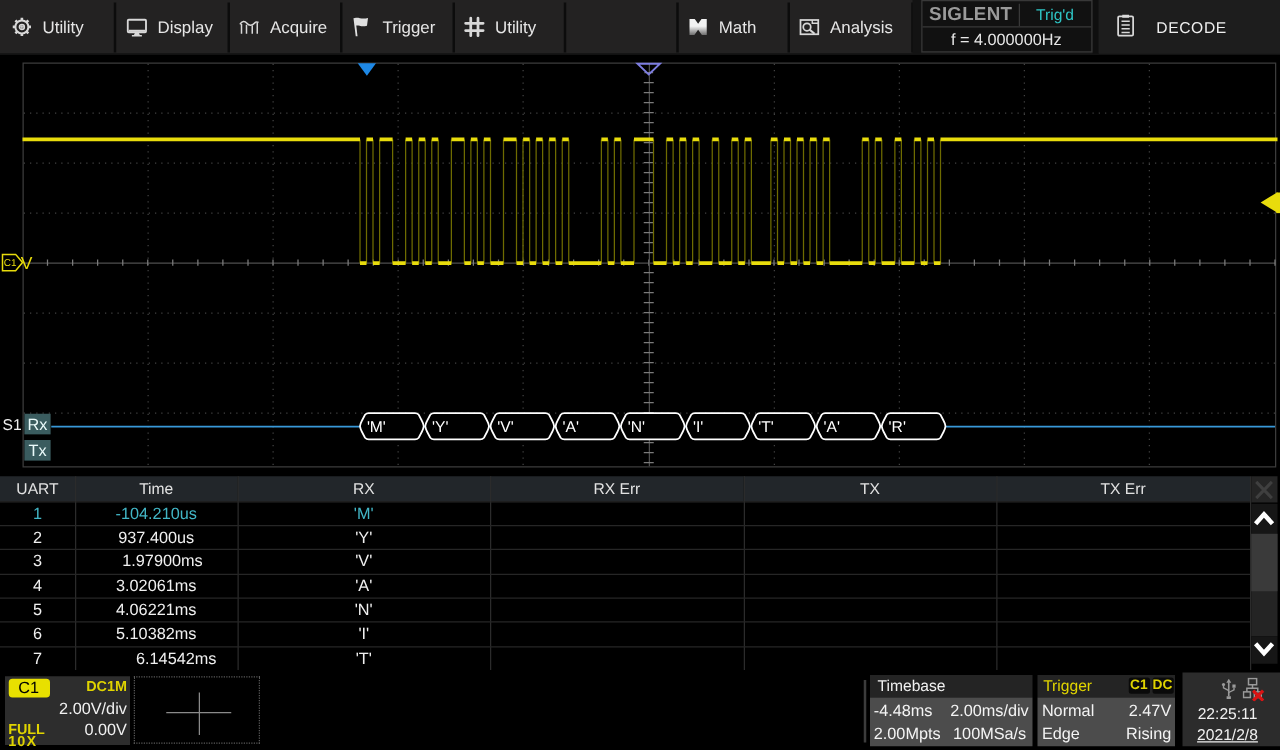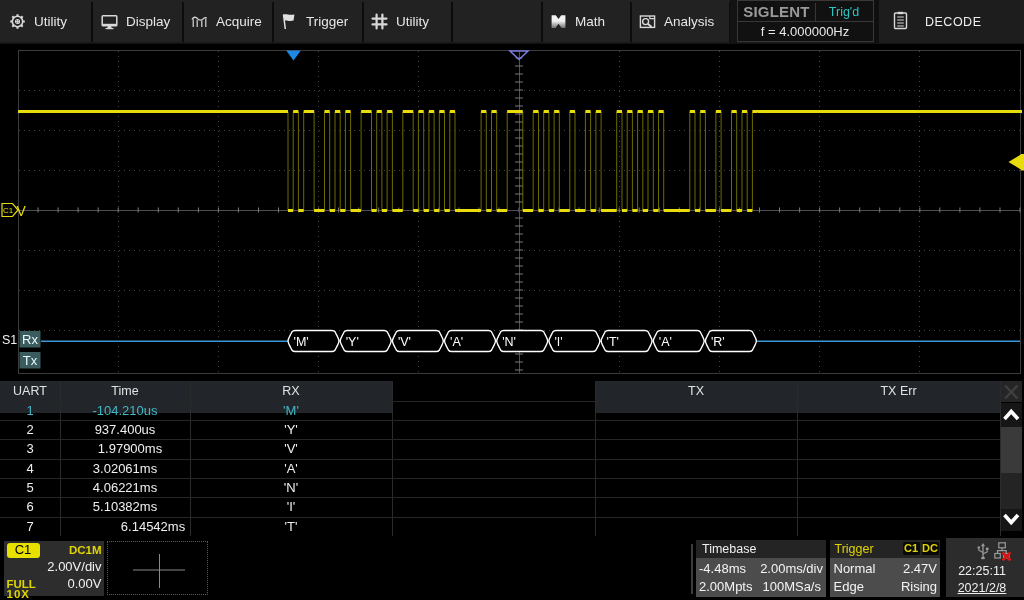--- a/index.html
+++ b/index.html
@@ -20,21 +20,21 @@
     font-weight:bold; font-size:15px; letter-spacing:0.2px; text-align:center; line-height:19px;}
   #trigd  { position:absolute; left:77px; top:2px; width:58px; height:18px; color:#2ec4c4;
     font-size:12.5px; text-align:center; line-height:18px; border-left:1px solid #383838;}
   #fline  { position:absolute; left:0; top:20px; width:135px; height:20px; color:#e8e8e8;
     font-size:13px; text-align:center; line-height:20px; border-top:1px solid #383838;}
   #decodebtn { position:absolute; left:879px; top:0; width:145px; height:43px; background:#1d1d1d;
     display:flex; align-items:center; color:#efefef; font-size:12.5px; letter-spacing:0.5px; }
 
   
   #tablewrap { position:absolute; left:0; top:380px; width:1024px; height:156px; background:#000; }
-  .th { position:absolute; top:1px; height:32px; line-height:20px; text-align:center; color:#e2e2e2;
+  .th { position:absolute; top:1px; height:20px; line-height:20px; text-align:center; color:#e2e2e2;
     font-size:12.5px; background:#22262a; }
   .cell { position:absolute; height:19px; line-height:19px; text-align:center; color:#f0f0f0;
     font-size:13px; }
   .cyan { color:#42b6c6; }
   .vline { position:absolute; top:1px; width:1px; height:155px; background:#2b2b2b; }
   .hline { position:absolute; left:0; width:1000px; height:1px; background:#262626; }
 
   
   #bottombar { position:absolute; left:0; top:536px; width:1024px; height:64px; background:#000; }
 </style>
@@ -201,20 +201,21 @@
             </g>
           </svg></span>
         <span>DECODE</span>
       </div>
     </div>
 
   <div id="tablewrap">
       <div class="th" style="left:0px;width:60px;">UART</div>
       <div class="th" style="left:60px;width:130px;">Time</div>
       <div class="th" style="left:190px;width:202px;">RX</div>
+      <div class="th" style="left:392px;width:203px;">RX Err</div>
       <div class="th" style="left:595px;width:202px;">TX</div>
       <div class="th" style="left:797px;width:203px;">TX Err</div>
       <div class="cell cyan" style="left:0;top:20.5px;width:60px;">1</div>
       <div class="cell cyan" style="left:60px;top:20.5px;width:130px;">-104.210us</div>
       <div class="cell cyan" style="left:190px;top:20.5px;width:202px;">'M'</div>
       <div class="cell" style="left:0;top:39.9px;width:60px;">2</div>
       <div class="cell" style="left:60px;top:39.9px;width:130px;">937.400us</div>
       <div class="cell" style="left:190px;top:39.9px;width:202px;">'Y'</div>
       <div class="cell" style="left:0;top:59.2px;width:60px;">3</div>
       <div class="cell" style="left:60px;top:59.2px;width:130px;padding-left:10px;">1.97900ms</div>
@@ -222,21 +223,21 @@
       <div class="cell" style="left:0;top:78.6px;width:60px;">4</div>
       <div class="cell" style="left:60px;top:78.6px;width:130px;">3.02061ms</div>
       <div class="cell" style="left:190px;top:78.6px;width:202px;">'A'</div>
       <div class="cell" style="left:0;top:97.9px;width:60px;">5</div>
       <div class="cell" style="left:60px;top:97.9px;width:130px;">4.06221ms</div>
       <div class="cell" style="left:190px;top:97.9px;width:202px;">'N'</div>
       <div class="cell" style="left:0;top:117.3px;width:60px;">6</div>
       <div class="cell" style="left:60px;top:117.3px;width:130px;">5.10382ms</div>
       <div class="cell" style="left:190px;top:117.3px;width:202px;">'I'</div>
       <div class="cell" style="left:0;top:136.7px;width:60px;">7</div>
-      <div class="cell" style="left:72px;top:136.7px;width:130px;padding-left:32px;">6.14542ms</div>
+      <div class="cell" style="left:60px;top:136.7px;width:130px;padding-left:32px;">6.14542ms</div>
       <div class="cell" style="left:190px;top:136.7px;width:202px;">'T'</div>
       <div class="vline" style="left:60px;"></div>
       <div class="vline" style="left:190px;"></div>
       <div class="vline" style="left:392px;"></div>
       <div class="vline" style="left:595px;"></div>
       <div class="vline" style="left:797px;"></div>
       <div class="vline" style="left:1000px;"></div>
       <div class="hline" style="top:20.5px;"></div>
       <div class="hline" style="top:39.9px;"></div>
       <div class="hline" style="top:59.2px;"></div>

